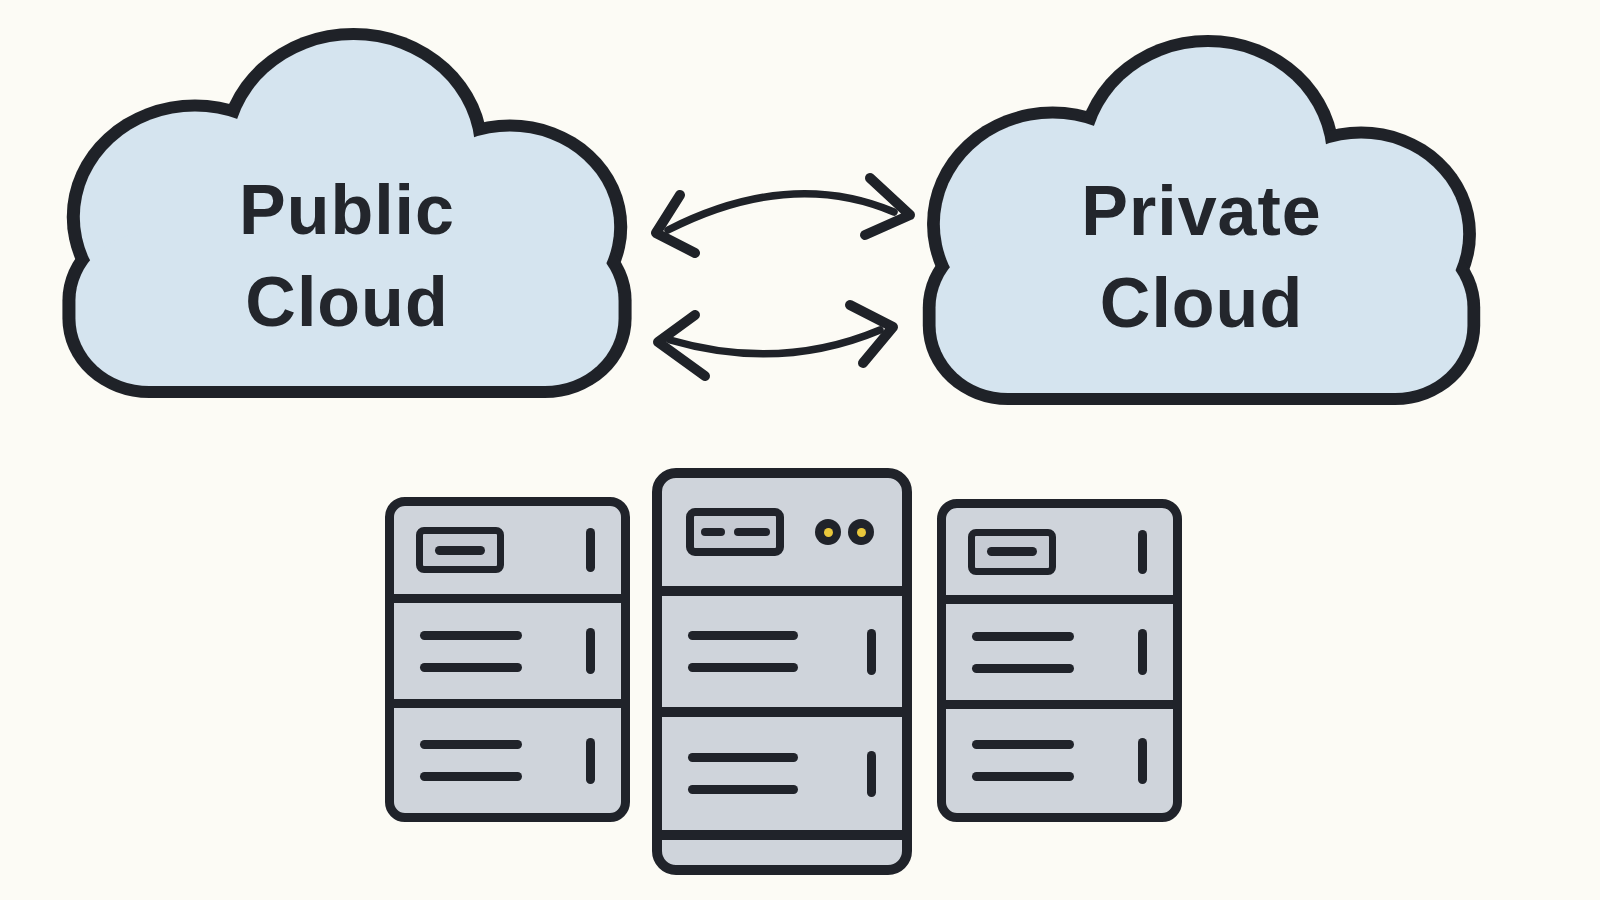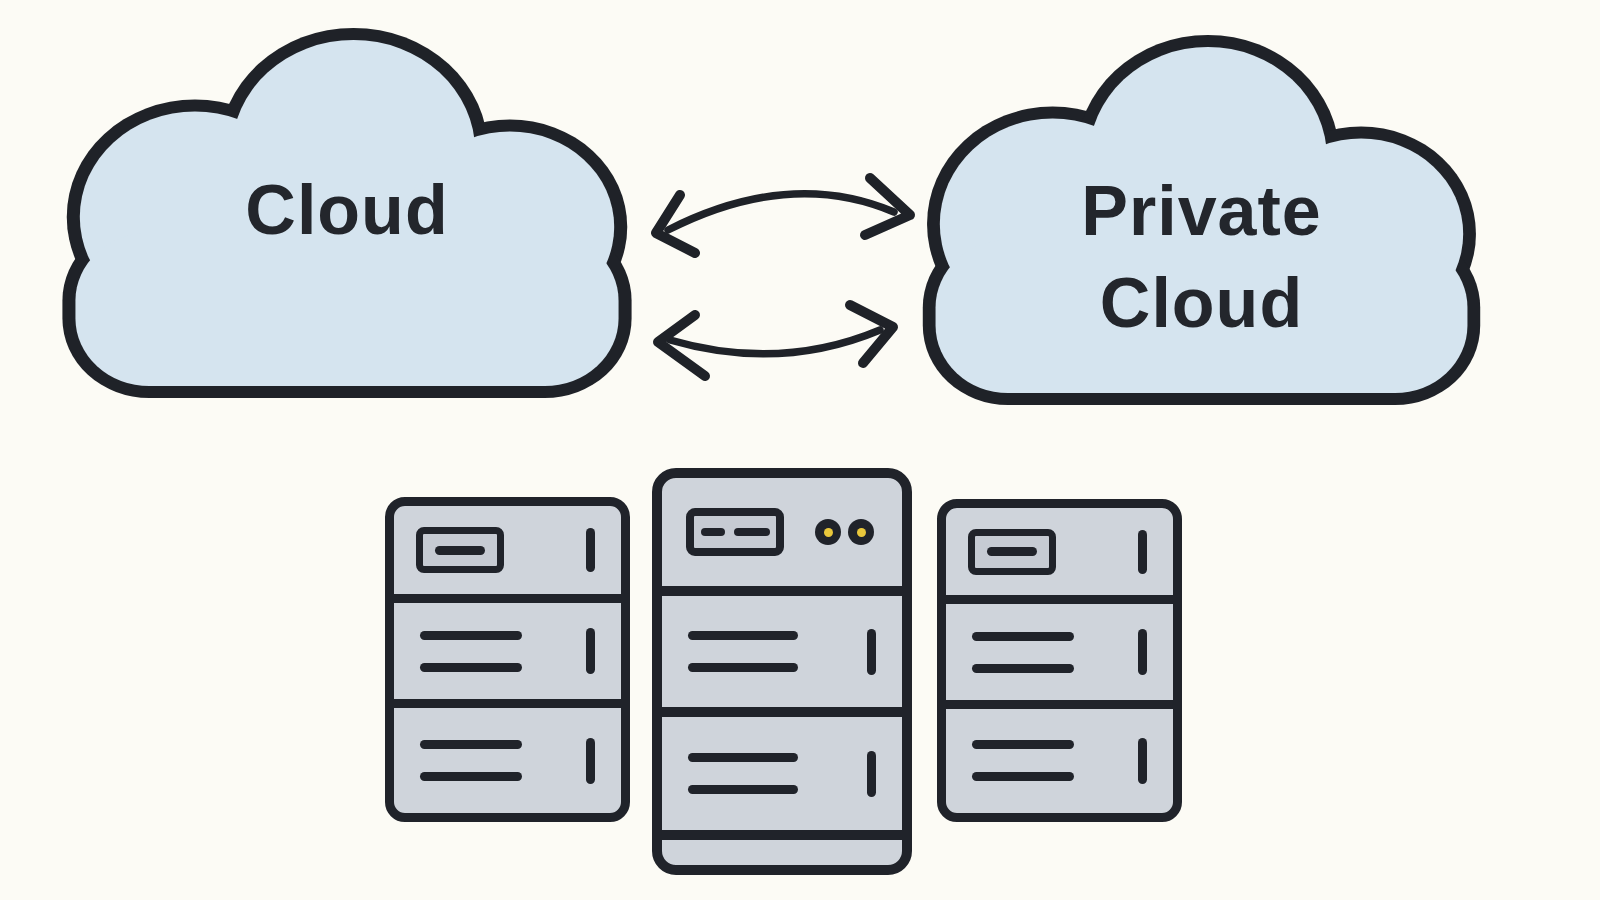--- a/index.html
+++ b/index.html
@@ -76,20 +76,21 @@
       <rect x="28" y="200" width="524" height="178" rx="80"></rect>
     </g>
     <g fill="#d5e4ef">
       <circle cx="150" cy="196" r="106"></circle>
       <circle cx="296" cy="130" r="112"></circle>
       <circle cx="440" cy="206" r="96"></circle>
       <rect x="40" y="212" width="500" height="154" rx="68"></rect>
     </g>
   </svg>
   <div class="cloud-label" style="top:142px;">
+    <div>Public</div>
     <div>Cloud</div>
   </div>
 </div>
 
 <div class="cloud" style="left:893px;top:29px;width:617px;height:378px;">
   <svg viewBox="0 0 580 380" preserveAspectRatio="none">
     <g fill="#1f2228">
       <circle cx="150" cy="196" r="118"></circle>
       <circle cx="296" cy="130" r="124"></circle>
       <circle cx="440" cy="206" r="108"></circle>

